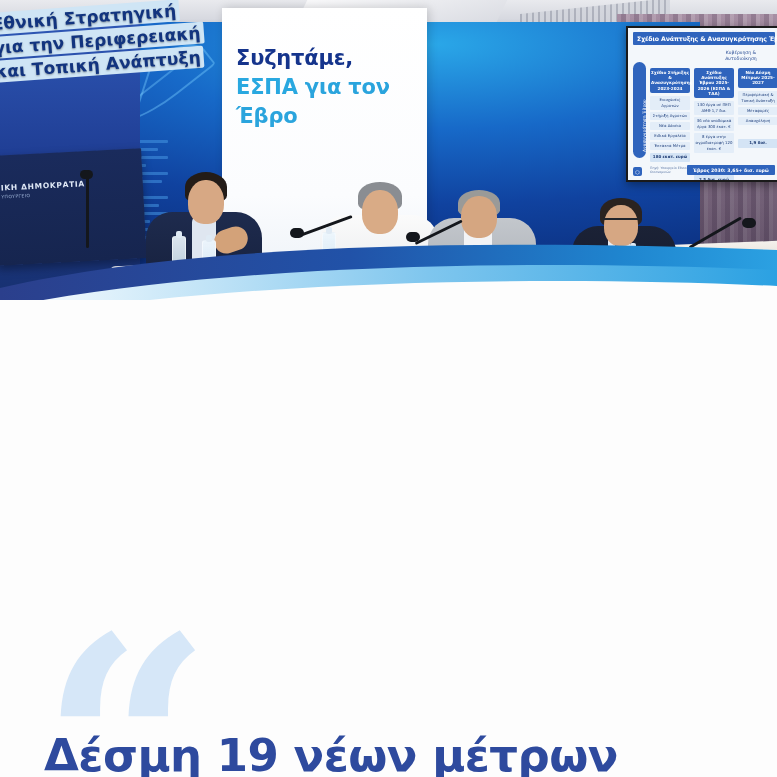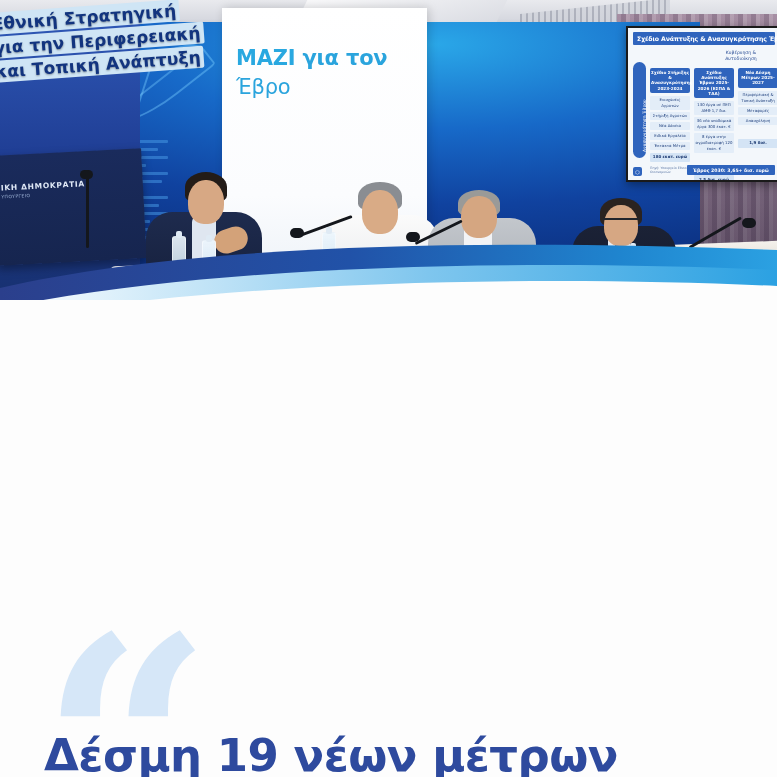--- a/index.html
+++ b/index.html
@@ -84,21 +84,21 @@
     position:absolute;left:222px;top:8px;width:205px;height:268px;
     background:linear-gradient(180deg,#ffffff 0%,#fbfcfe 70%,#eef3f8 100%);
     box-shadow:2px 0 9px rgba(0,0,0,.17);
   }
   .banner-center .t{
     position:absolute;left:14px;top:36px;width:190px;
     font-size:21px;line-height:29px;font-weight:700;color:#15348c;letter-spacing:-.2px;
   }
   .banner-center .t .mazi{color:#29a8e0;font-weight:800;}
   .banner-center .t .rest{color:#2aa4dd;font-weight:600;}
-  .banner-center .t .evros{color:#2aa4dd;font-weight:400;}
+  .banner-center .t .evros{color:#2aa4dd;font-weight:700;}
 
   
   .screen{
     position:absolute;left:626px;top:26px;width:151px;height:152px;
     background:#f3f7fb;border:2px solid #1a1a1a;box-shadow:0 3px 9px rgba(0,0,0,.4);
     overflow:hidden;
   }
   .screen .sc-title{
     position:absolute;left:5px;top:4px;right:4px;height:13px;
     background:#2f64bd;color:#fff;font-size:6.2px;font-weight:700;
@@ -251,22 +251,23 @@
     <div class="backdrop-left"></div>
 
     <div class="banner-left">
       <div class="ln"><span class="hl">Εθνική Στρατηγική</span></div>
       <div class="ln"><span class="hl">για την Περιφερειακή</span></div>
       <div class="ln"><span class="hl">και Τοπική Ανάπτυξη</span></div>
     </div>
 
     <div class="banner-center">
       <div class="t">
+        <div>Συζητάμε,</div>
         <div>
-          <span class="mazi">ΜΑΖΙ</span><span class="rest"> για τον </span><span class="evros">Έβρο</span>
+          <span class="mazi">ΕΣΠΑ</span><span class="rest"> για τον </span><span class="evros">Έβρο</span>
         </div>
       </div>
     </div>
 
     <div class="screen">
       <div class="sc-title">Σχέδιο Ανάπτυξης &amp; Ανασυγκρότησης Έβρου</div>
       <div class="gov">Κυβέρνηση &amp; Αυτοδιοίκηση</div>
       <div class="sidebar">
           <span>Ανασυγκρότηση Έβρου</span>
         </div>

